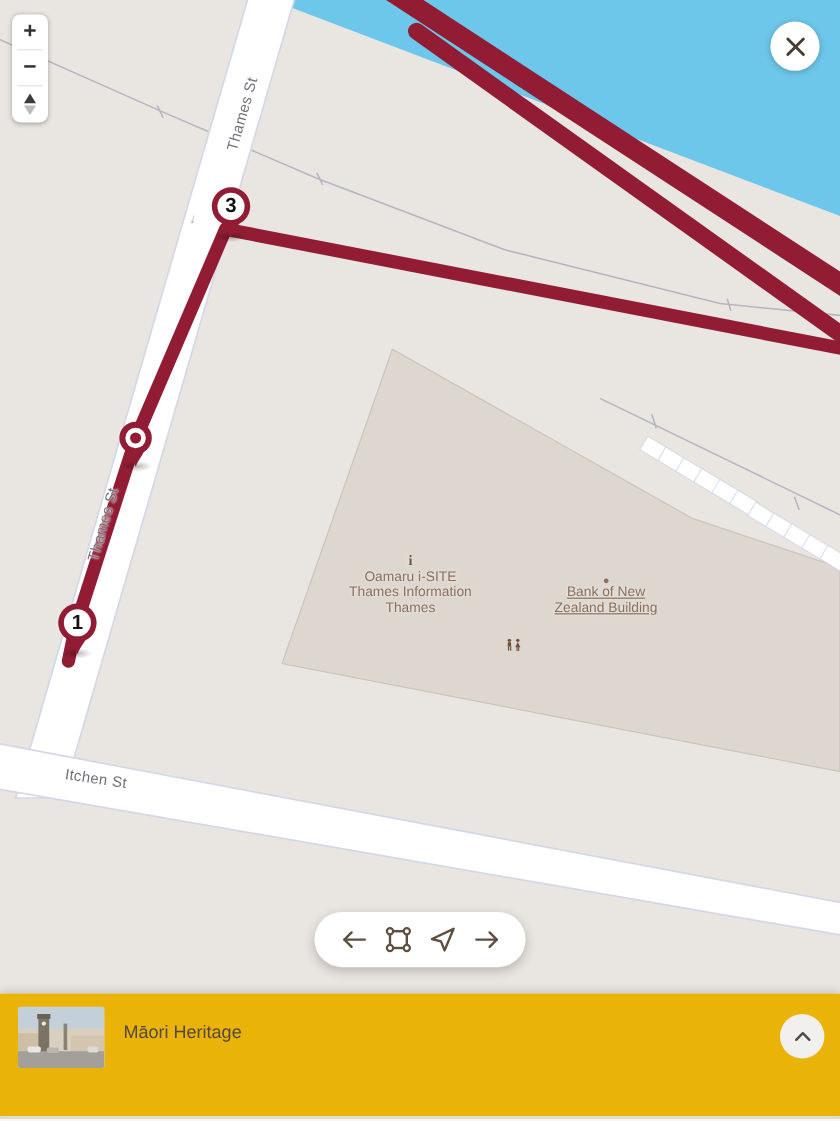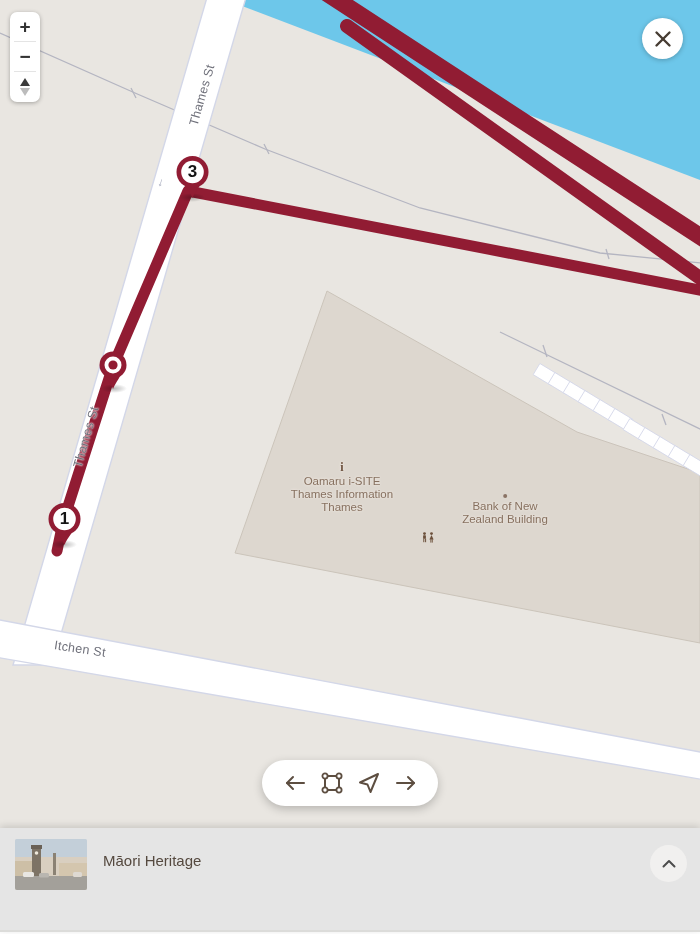--- a/index.html
+++ b/index.html
@@ -29,21 +29,21 @@
   .tri-dn{width:0;height:0;border-left:5px solid transparent;border-right:5px solid transparent;border-top:8px solid #bcbcbc;margin-top:2px;}
 
   
   .closebtn{position:absolute;left:642px;top:18px;width:41px;height:41px;border-radius:50%;background:#fff;box-shadow:0 1px 5px rgba(0,0,0,.25);display:flex;align-items:center;justify-content:center;cursor:pointer;}
 
   
   .toolbar{position:absolute;left:262px;top:760px;width:176px;height:46px;background:#fff;border-radius:23px;box-shadow:0 3px 10px rgba(0,0,0,.22);display:flex;align-items:center;justify-content:space-around;padding:0 14px;box-sizing:border-box;}
   .tbtn{width:30px;height:30px;display:flex;align-items:center;justify-content:center;cursor:pointer;}
 
   
-  .bottombar{position:absolute;left:0;top:828px;width:700px;height:104px;background:#e5e5e5;box-shadow:0 -2px 7px rgba(0,0,0,.14);border-bottom:2px solid #dcdcda;box-sizing:border-box;}
+  .bottombar{position:absolute;left:0;top:828px;width:700px;height:104px;background:#eab308;box-shadow:0 -2px 7px rgba(0,0,0,.14);border-bottom:2px solid #dcdcda;box-sizing:border-box;}
   .thumb{position:absolute;left:15px;top:11px;width:72px;height:51px;border-radius:2px;overflow:hidden;background:#cfd6da;}
   .bartitle{position:absolute;left:103px;top:24px;font-size:15px;color:#55493f;}
   .collapse{position:absolute;left:650px;top:17px;width:37px;height:37px;border-radius:50%;background:#f1f0ef;display:flex;align-items:center;justify-content:center;cursor:pointer;}
 
   .oneway{position:absolute;color:#a7abbd;font-size:12px;transform:rotate(16deg);}
 </style>
 </head>
 <body>
 
 <div class="stage">
@@ -97,21 +97,21 @@
     <div class="street-label" style="left:86px;top:437px;">Thames St</div>
     <div class="street-label h" style="left:80px;top:649px;">Itchen St</div>
 
     <div class="poi-label" style="left:342px;top:461px;">
       <span class="poi-ico">i</span>
       <span>Oamaru i-SITE</span><br>
       <span>Thames Information</span><br>
       <span>Thames</span>
     </div>
 
-    <div class="poi-label" style="left:505px;top:494px;">
+    <div class="poi-label" style="left:505px;top:482px;text-decoration:underline;">
       <span class="poi-dot"></span>
       <span>Bank of New</span><br>
       <span>Zealand Building</span>
     </div>
 
     <svg style="position:absolute;left:421px;top:532px;" width="15" height="11" viewBox="0 0 15 11">
       <g fill="#6b4f3a">
         <circle cx="3.5" cy="1.6" r="1.4"></circle>
           <rect x="2.1" y="3.2" width="2.8" height="3.6" rx="0.6"></rect>
           <rect x="2.3" y="6.6" width="1" height="3.6"></rect>

